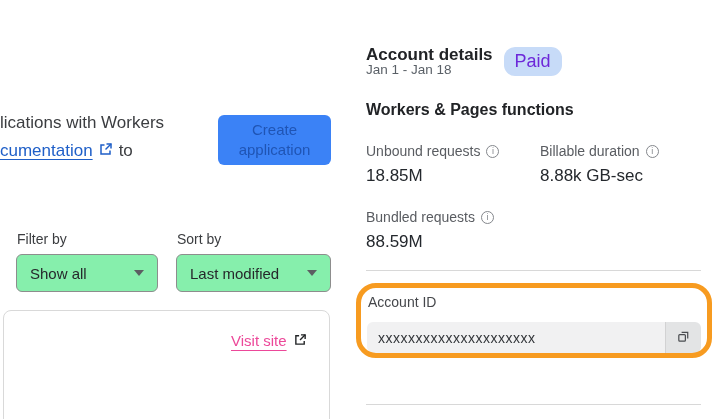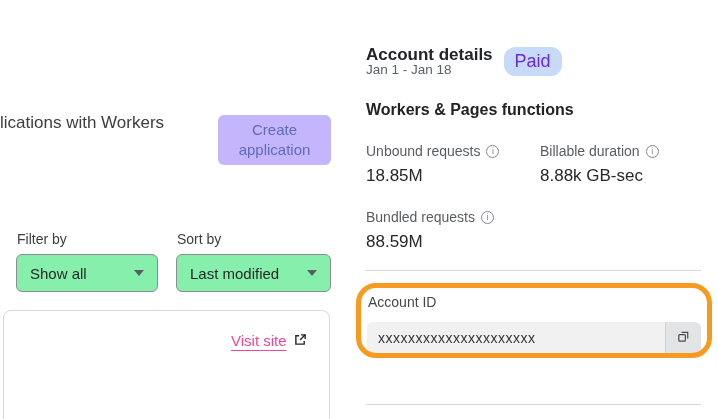--- a/index.html
+++ b/index.html
@@ -11,21 +11,21 @@
 
   
   .intro { position:absolute; left:0; top:113px; color:#3b3d40; font-size:17px; }
   .intro-line1 { white-space:nowrap; }
   .intro-line2 { margin-top:8px; white-space:nowrap; display:flex; align-items:center; gap:6px; }
   .doc-link { color:#1f5fc8; text-decoration:underline; text-underline-offset:3px; cursor:pointer; }
   .ext-icon { display:inline-block; }
 
   .create-btn {
     position:absolute; left:218px; top:115px; width:113px; height:50px;
-    background:#c4b5fd; border:none; border-radius:6px;
+    background:#3b82f6; border:none; border-radius:6px;
     color:rgba(9,48,125,0.55); font-size:15px; line-height:1.35;
     font-family:"Liberation Sans", sans-serif; cursor:pointer; text-align:center;
   }
 
   .field-label { position:absolute; font-size:14px; color:#3b3d40; }
   .lbl-filter { left:17px; top:231px; }
   .lbl-sort   { left:177px; top:231px; }
 
   .dropdown {
     position:absolute; top:254px; height:38px; background:#86efac;
@@ -100,20 +100,31 @@
     text-decoration:underline; text-underline-offset:4px; cursor:pointer;
   }
 </style>
 </head>
 <body>
 
 <div id="screen">
 
   <div class="intro">
     <div class="intro-line1">lications with Workers</div>
+    <div class="intro-line2">
+      <a class="doc-link">cumentation</a>
+      <span class="ext-icon">
+        <svg width="14" height="14" viewBox="0 0 14 14" fill="none" stroke="#1f5fc8" stroke-width="1.5">
+          <path d="M11 8.5V12H2V3h3.5"></path>
+            <path d="M7.5 2H12v4.5"></path>
+            <path d="M12 2L6.5 7.5"></path>
+        </svg>
+      </span>
+      <span>to</span>
+    </div>
   </div>
 
   <button class="create-btn">Create application</button>
 
   <div class="field-label lbl-filter">Filter by</div>
   <div class="dropdown dd-filter">
     <span>Show all</span>
     <span class="chevron"></span>
   </div>
 

